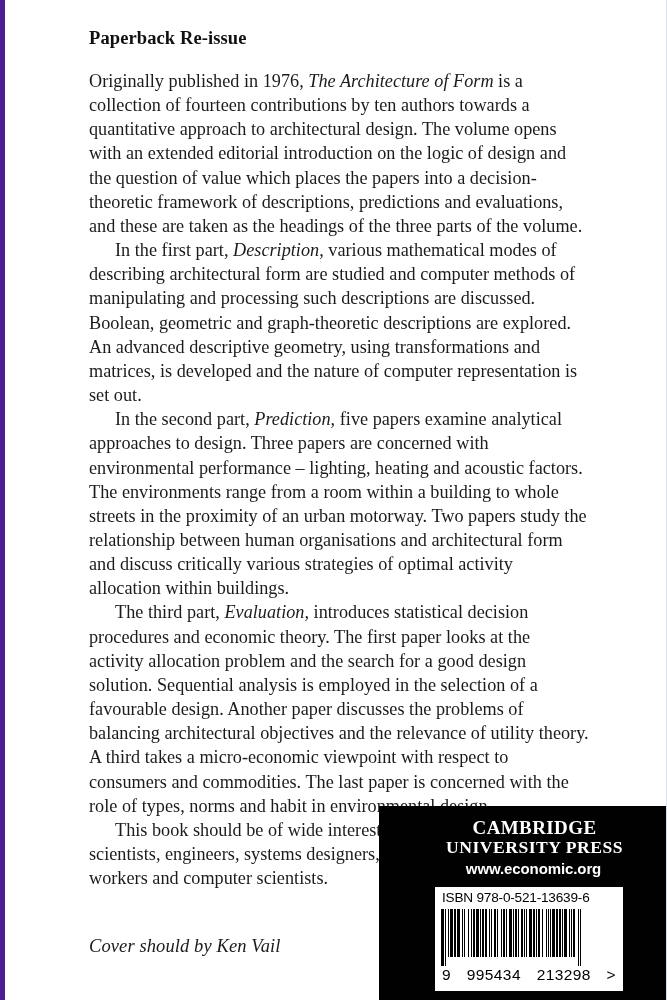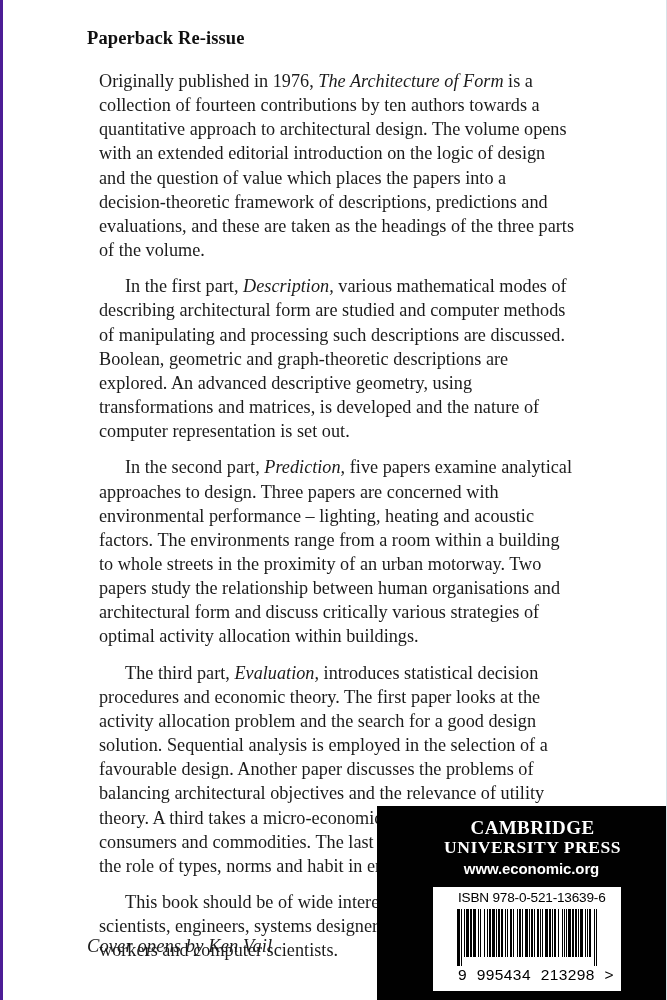--- a/index.html
+++ b/index.html
@@ -7,21 +7,21 @@
     padding: 0;
     background: #ffffff;
   }
   .page {
     position: relative;
     width: 667px;
     height: 1000px;
     background: #ffffff;
     overflow: hidden;
     border-right: 1px solid #d8e2e8;
-    border-left: 3px solid #4c1d95;
+    border-left: 5px solid #4c1d95;
     box-sizing: border-box;
     font-family: "Liberation Serif", "DejaVu Serif", serif;
     color: #1a1a1a;
   }
 
   
   .blurb {
     position: absolute;
     left: 84px;
     top: 28px;
@@ -31,21 +31,21 @@
     font-family: "Liberation Serif", "DejaVu Serif", serif;
     font-weight: bold;
     font-size: 18.5px;
     letter-spacing: 0.1px;
     margin: 0 0 20px 0;
     color: #101010;
   }
   .para {
     font-size: 18.2px;
     line-height: 24.15px;
-    margin: 12px;
+    margin: 0;
     text-align: left;
     color: #1b1b1b;
     letter-spacing: 0.02px;
   }
   .para.indented {
     text-indent: 26px;
   }
   .para em {
     font-style: italic;
   }
@@ -122,21 +122,21 @@
 
   
   .barcode-box {
     position: absolute;
     left: 56px;
     top: 81px;
     width: 188px;
     height: 104px;
     background: #ffffff;
     box-sizing: border-box;
-    padding: 3px 6px 0 24px;
+    padding: 3px 6px 0 6px;
   }
   .isbn-line {
     font-family: "Liberation Sans", "DejaVu Sans", sans-serif;
     font-size: 13.6px;
     line-height: 16px;
     color: #000000;
     letter-spacing: -0.2px;
     white-space: nowrap;
     margin-left: 1px;
   }
@@ -176,21 +176,21 @@
     <div class="blurb-heading">Paperback Re-issue</div>
     <div id="paragraphs">
         <div class="para"><span>Originally published in 1976, </span><em>The Architecture of Form</em><span> is a collection of fourteen contributions by ten authors towards a quantitative approach to architectural design. The volume opens with an extended editorial introduction on the logic of design and the question of value which places the papers into a decision-theoretic framework of descriptions, predictions and evaluations, and these are taken as the headings of the three parts of the volume.</span></div>
         <div class="para indented"><span>In the first part, </span><em>Description,</em><span> various mathematical modes of describing architectural form are studied and computer methods of manipulating and processing such descriptions are discussed. Boolean, geometric and graph-theoretic descriptions are explored. An advanced descriptive geometry, using transformations and matrices, is developed and the nature of computer representation is set out.</span></div>
         <div class="para indented"><span>In the second part, </span><em>Prediction,</em><span> five papers examine analytical approaches to design. Three papers are concerned with environmental performance – lighting, heating and acoustic factors. The environments range from a room within a building to whole streets in the proximity of an urban motorway. Two papers study the relationship between human organisations and architectural form and discuss critically various strategies of optimal activity allocation within buildings.</span></div>
         <div class="para indented"><span>The third part, </span><em>Evaluation,</em><span> introduces statistical decision procedures and economic theory. The first paper looks at the activity allocation problem and the search for a good design solution. Sequential analysis is employed in the selection of a favourable design. Another paper discusses the problems of balancing architectural objectives and the relevance of utility theory. A third takes a micro-economic viewpoint with respect to consumers and commodities. The last paper is concerned with the role of types, norms and habit in environmental design.</span></div>
         <div class="para indented"><span>This book should be of wide interest to architects, building scientists, engineers, systems designers, operational research workers and computer scientists.</span></div>
       </div>
   </div>
 
-  <div class="cover-credit">Cover opens by Ken Vail</div>
+  <div class="cover-credit">Cover should by Ken Vail</div>
 
   <div class="publisher-panel">
     <div class="publisher-inner">
 
       <div class="cup-logo">
         <span class="cup-name">Cambridge</span>
         <span class="cup-sub">UNIVERSITY PRESS</span>
         <span class="cup-url">www.economic.org</span>
       </div>
 

